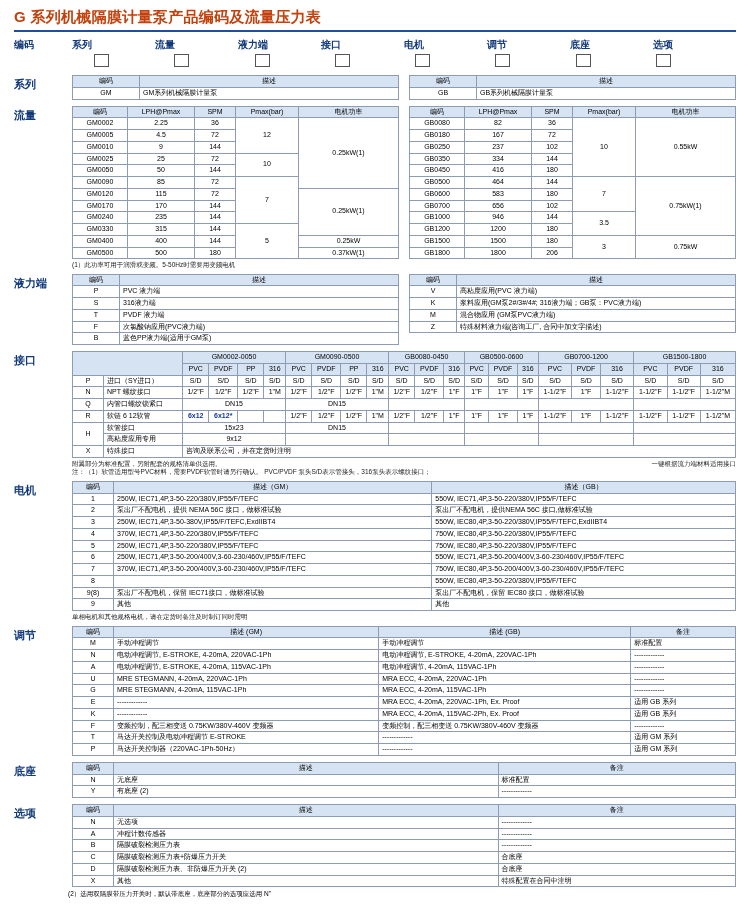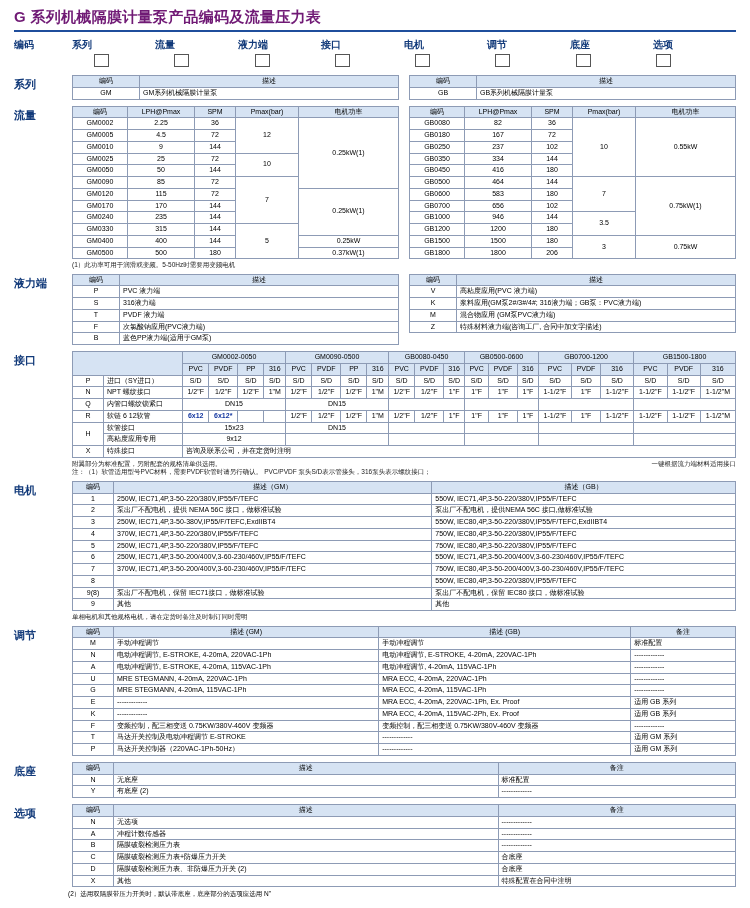--- a/index.html
+++ b/index.html
@@ -1,19 +1,19 @@
 <!DOCTYPE html>
 <html><head>
 <meta charset="utf-8">
 <style>
   html,body{margin:0;padding:0;}
   body{width:750px;height:908px;background:#ffffff;font-family:"Liberation Sans",sans-serif;font-size:7px;color:#000;}
   .page{position:relative;width:750px;height:908px;padding:0;box-sizing:border-box;}
   .title-bar{margin:8px 14px 0 14px;border-bottom:2px solid #1f4e9c;padding-bottom:3px;}
-  .title-bar h1{margin:0;font-size:15px;font-weight:bold;color:#701a75;letter-spacing:0.3px;}
+  .title-bar h1{margin:0;font-size:15px;font-weight:bold;color:#c2410c;letter-spacing:0.3px;}
   .sec{display:flex;margin:0 14px 0 14px;}
   .sec-label{width:58px;flex:0 0 58px;font-size:11px;font-weight:bold;color:#123a7a;padding-top:2px;}
   .sec-body{flex:1;}
   table{border-collapse:collapse;width:100%;}
   td,th{border:1px solid #8d9bb5;padding:1px 3px;font-size:7px;line-height:1.25;vertical-align:middle;}
   .hdr td{background:#d6e3f3;text-align:center;}
   .ctr{text-align:center;}
   .lft{text-align:left;}
   .note{font-size:6.5px;color:#222;margin:2px 0 4px 0;line-height:1.3;}
   .codebar{display:flex;margin:6px 14px 2px 14px;}

